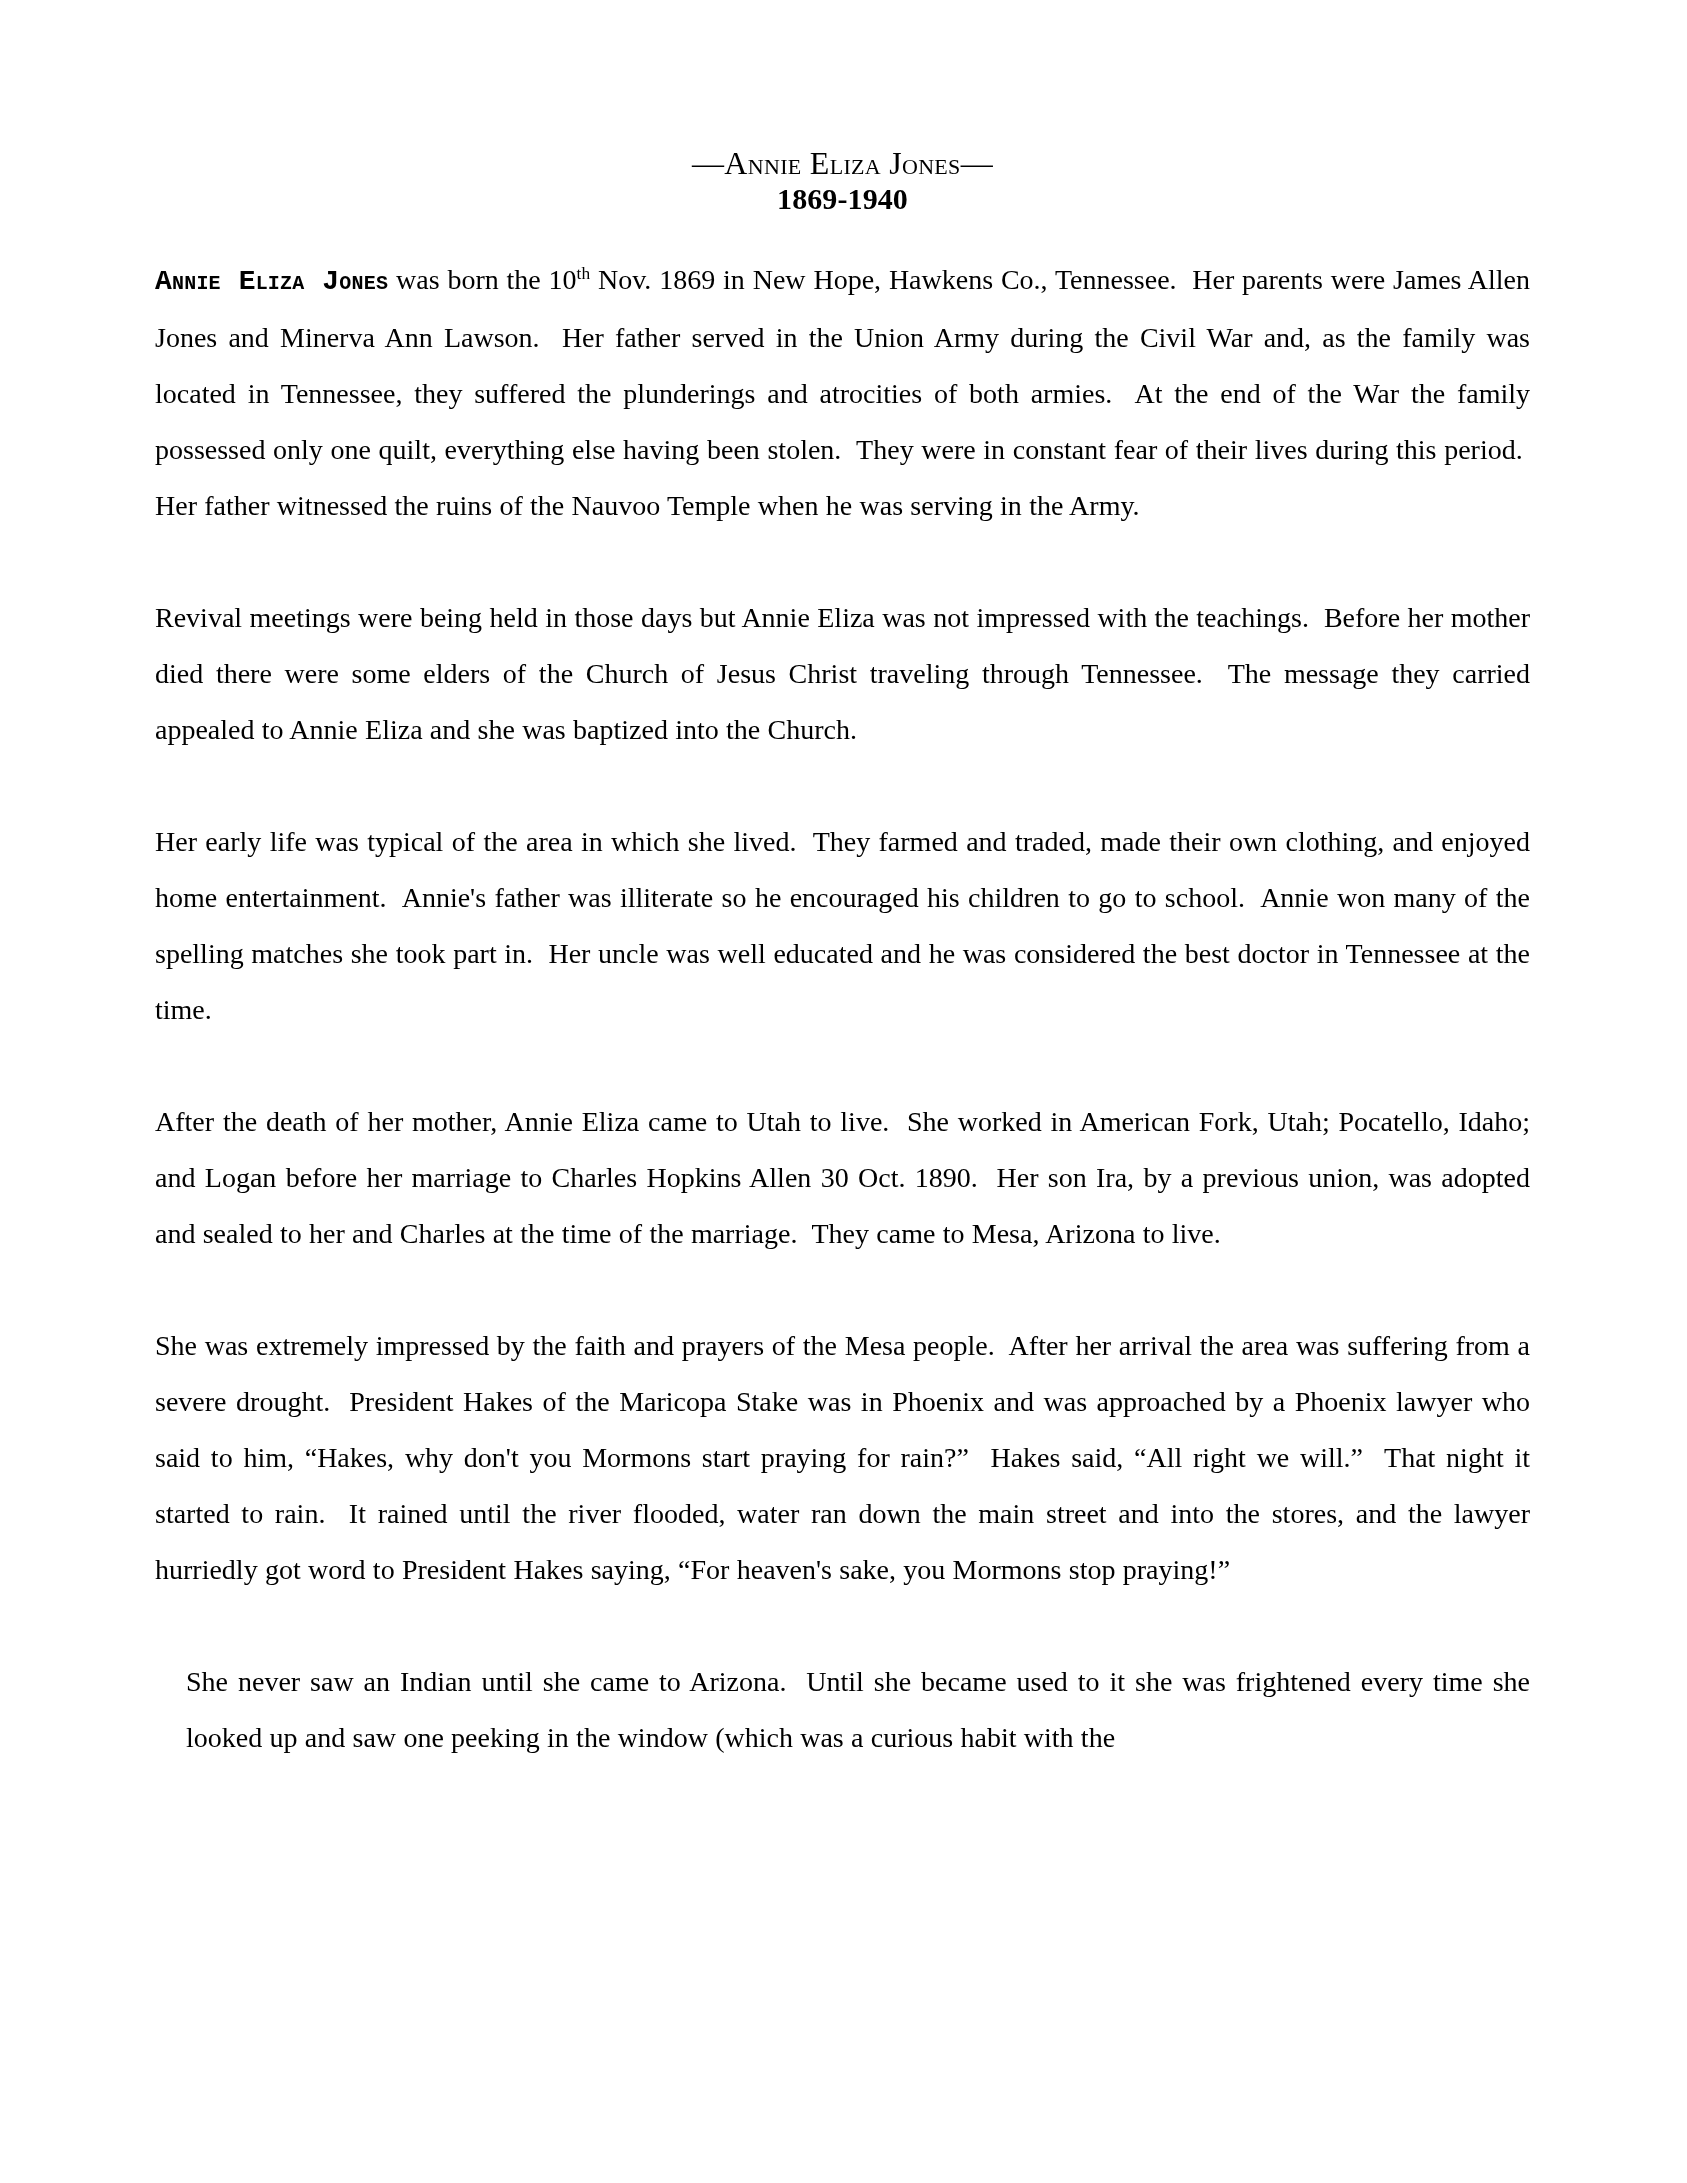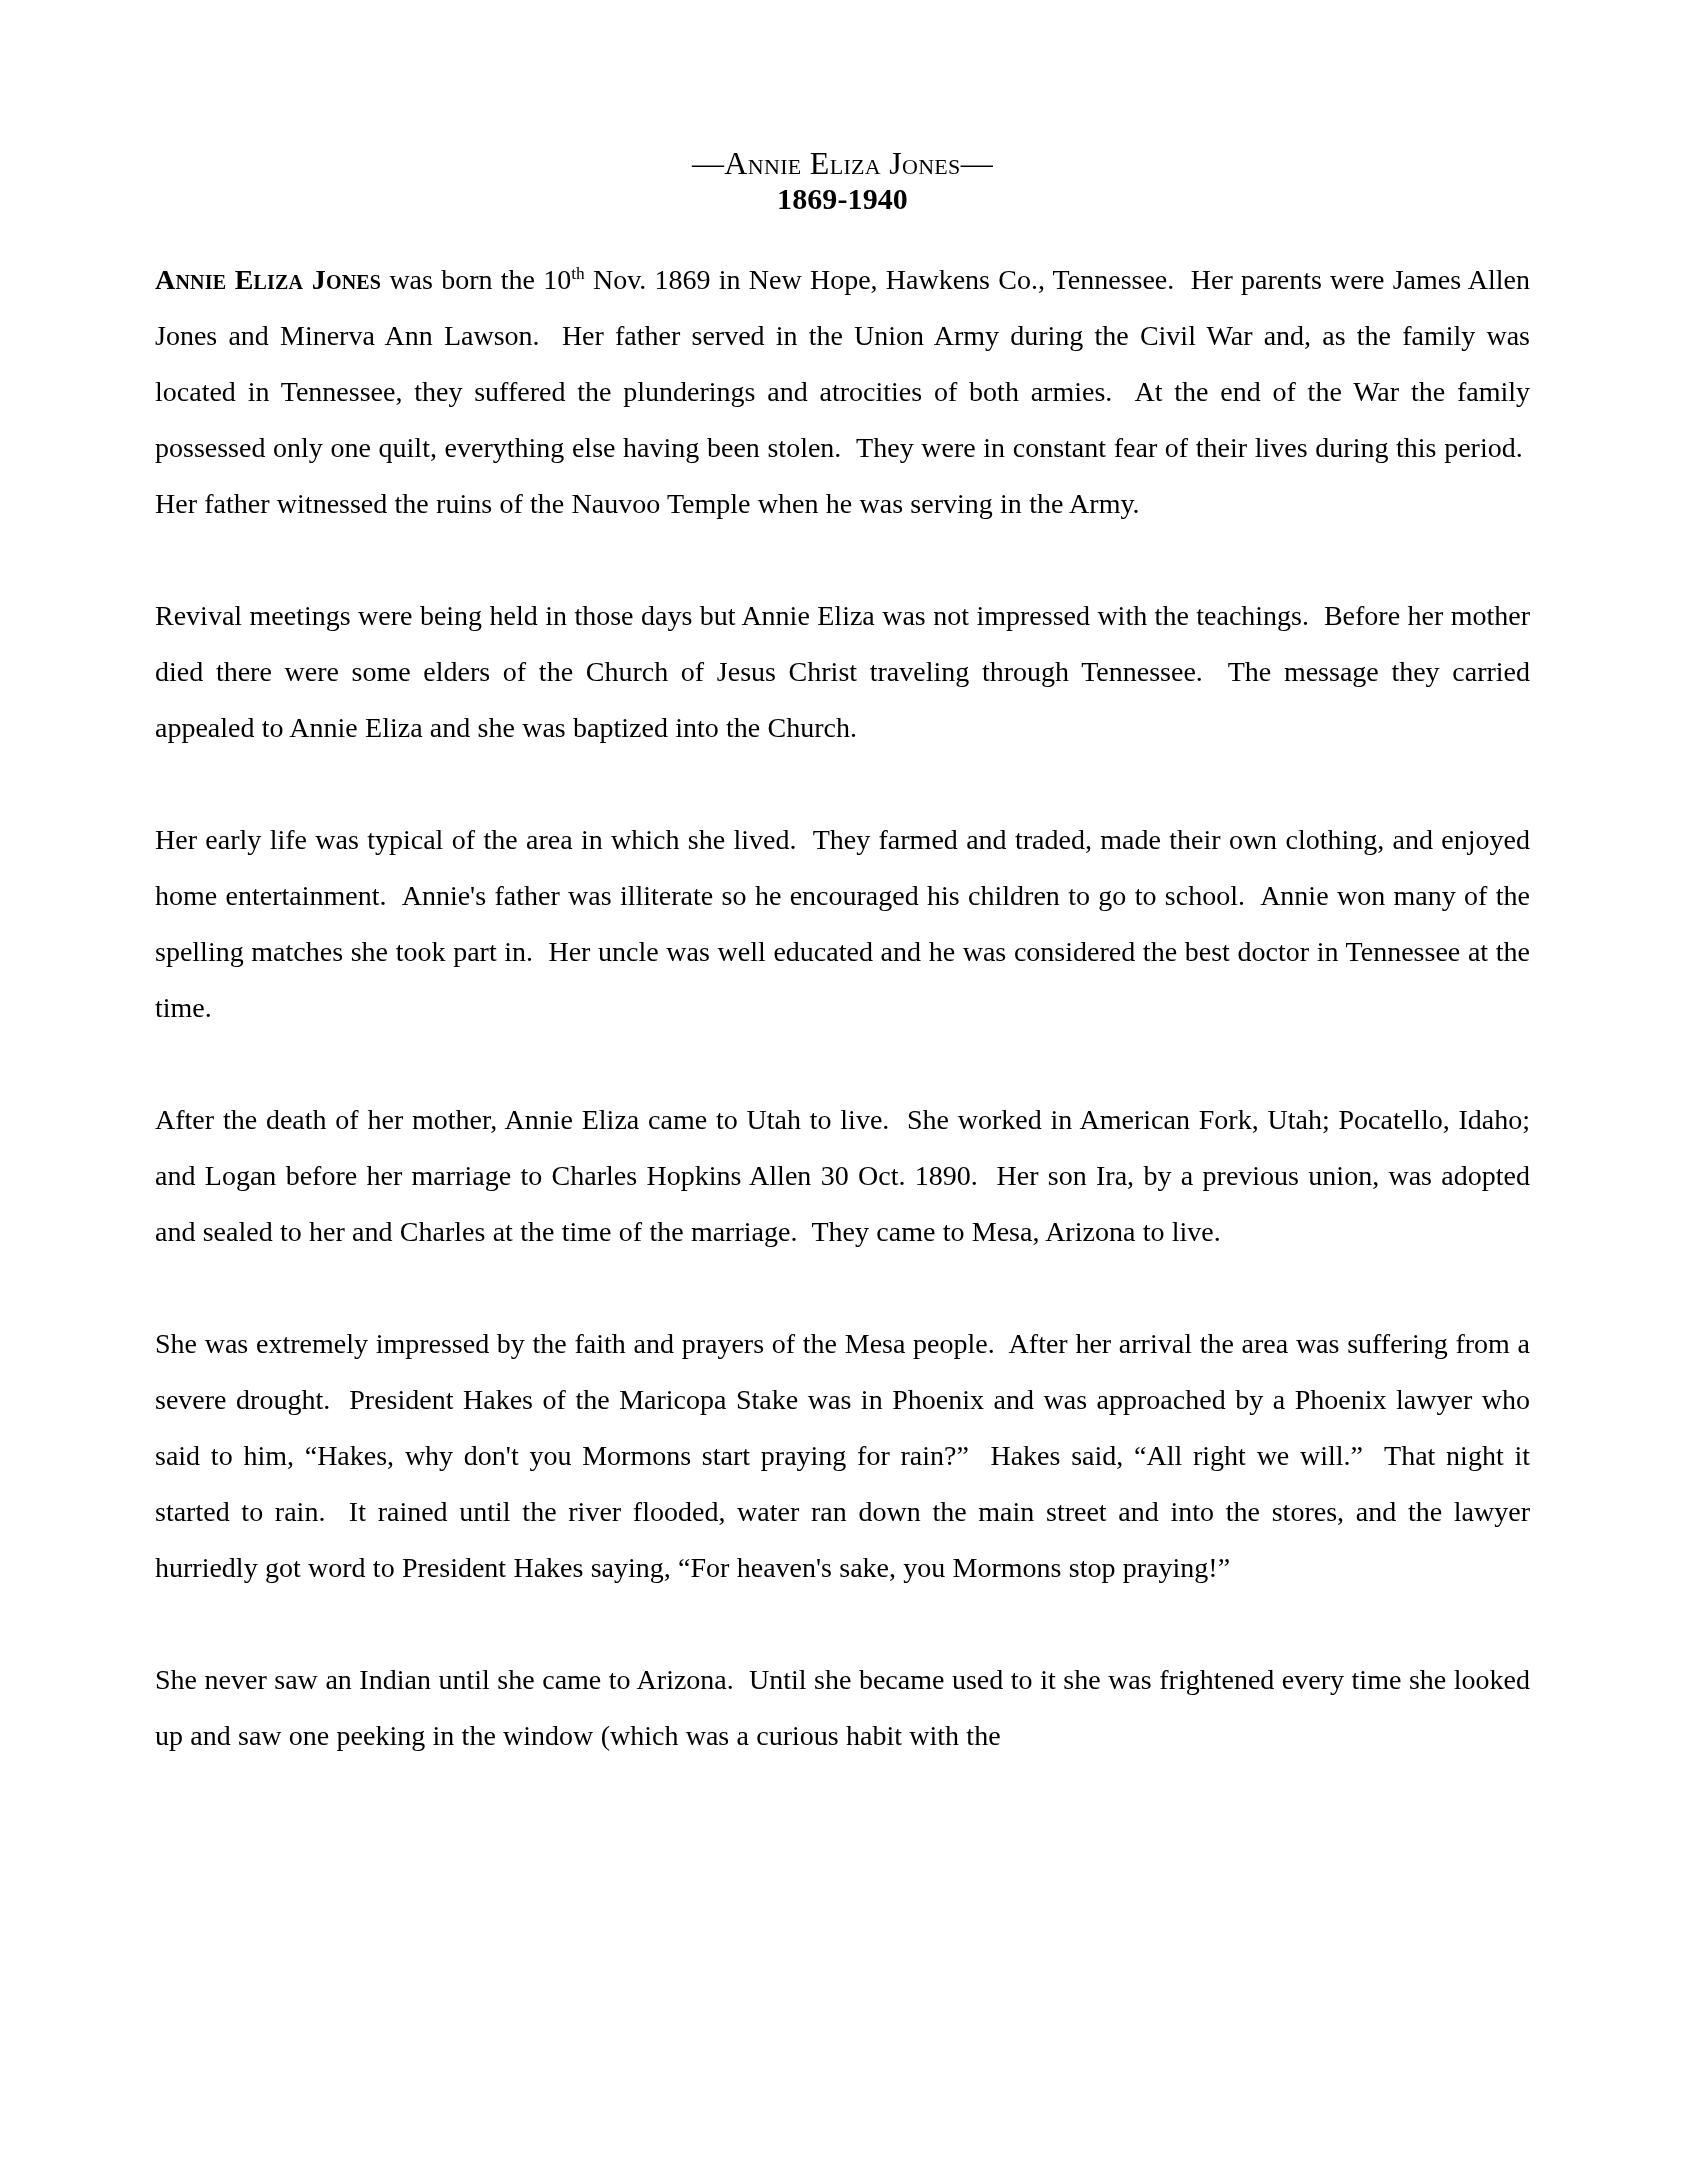--- a/index.html
+++ b/index.html
@@ -68,26 +68,28 @@
     hyphens: none;
     word-spacing: 0.3px;
   }
   p.para:last-child {
     margin-bottom: 0;
   }
 
   
   p.para.tail {
     margin-bottom: 0;
+    margin-left: 31px;
   }
 
   .smallcaps-lead {
     font-variant: small-caps;
     font-weight: 700;
     letter-spacing: 0.2px;
+    font-family: Liberation Mono, monospace;
   }
 
   sup.ord {
     font-size: 0.62em;
     vertical-align: super;
     line-height: 0;
   }
 </style>
 </head>
 <body>

